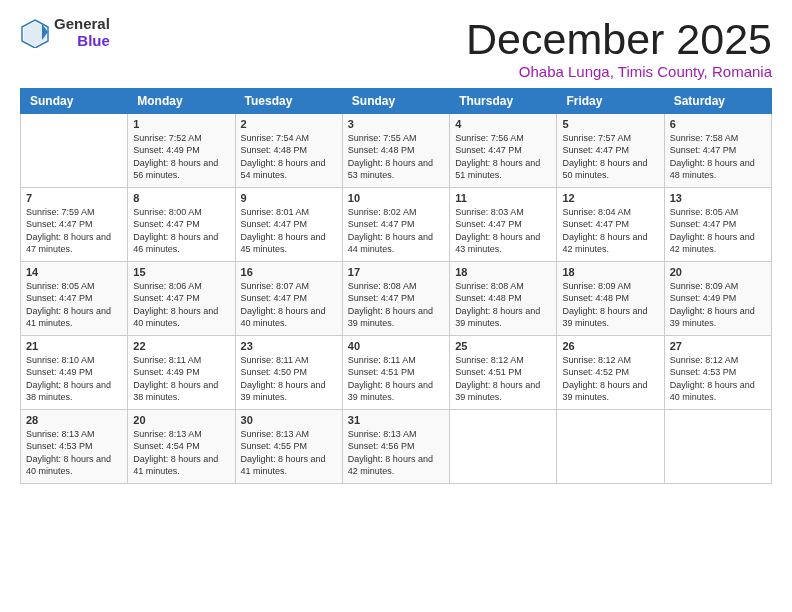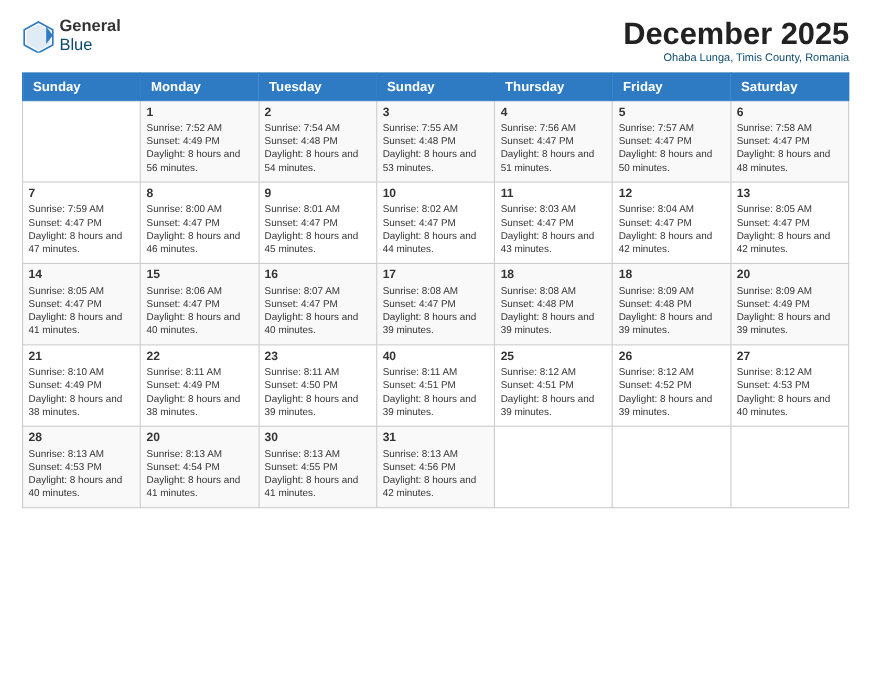--- a/index.html
+++ b/index.html
@@ -33,39 +33,40 @@
       flex-direction: column;
       line-height: 1.1;
     }
     .logo-general {
       font-size: 15px;
       font-weight: bold;
       color: #333;
     }
     .logo-blue {
       font-size: 15px;
-      font-weight: normal;
-      color: #0c4a6e;
+      font-weight: bold;
+      color: #6d28d9;
+      text-align: right;
     }
     .logo-icon {
       width: 30px;
       height: 30px;
     }
     .title-block {
       text-align: right;
     }
     .month-title {
-      font-size: 28px;
-      font-weight: bold;
+      font-size: 43px;
+      font-weight: normal;
       color: #222;
       line-height: 1.1;
     }
     .subtitle {
-      font-size: 10px;
-      color: #0c4a6e;
+      font-size: 15px;
+      color: #a21caf;
     }
     table {
       width: 100%;
       border-collapse: collapse;
       table-layout: fixed;
     }
     thead tr th {
       background: #2e7bc4;
       color: #fff;
       font-size: 12px;

